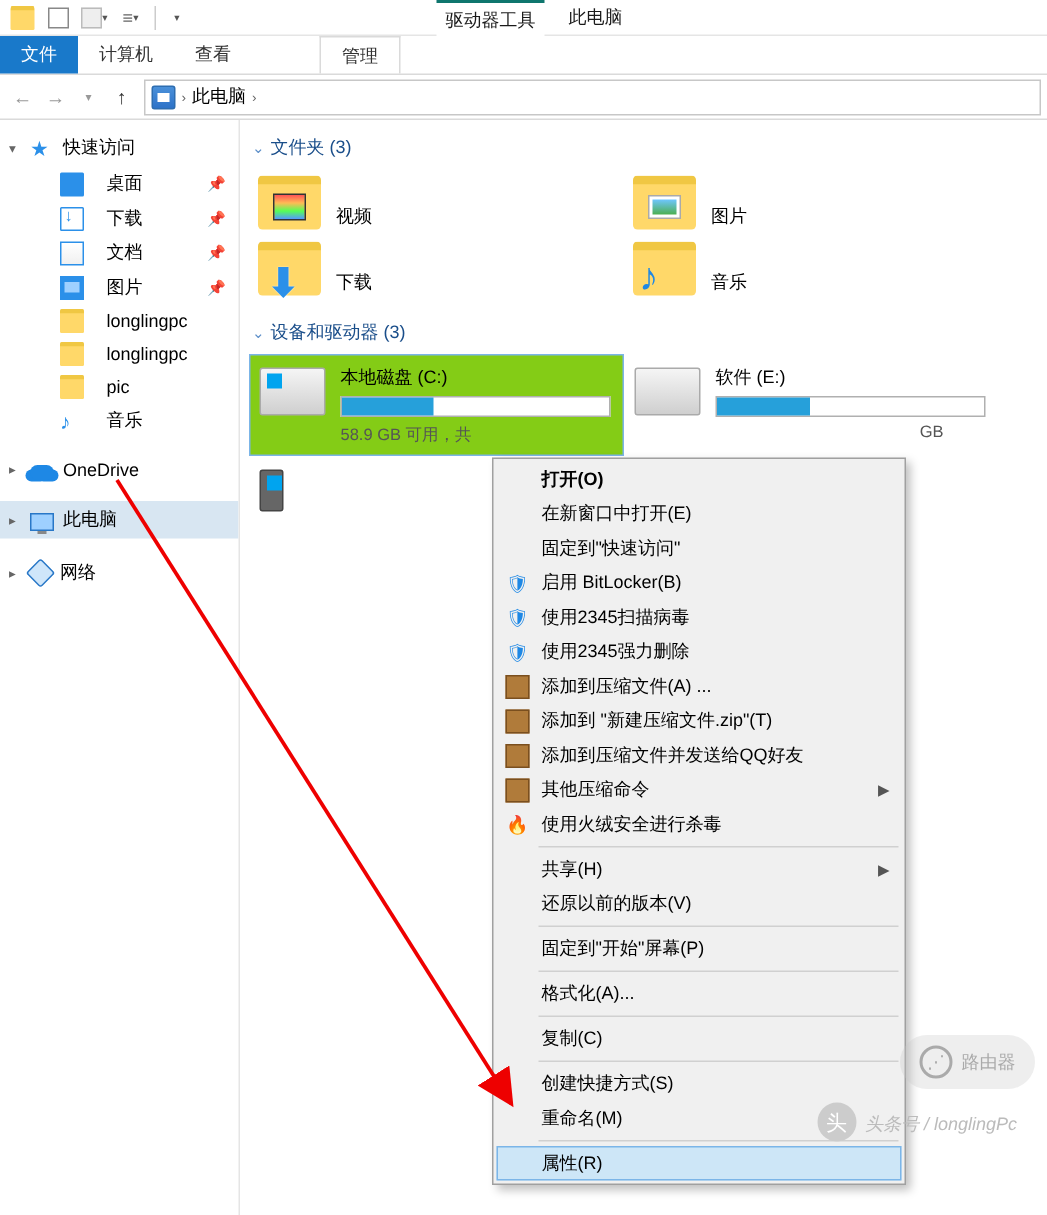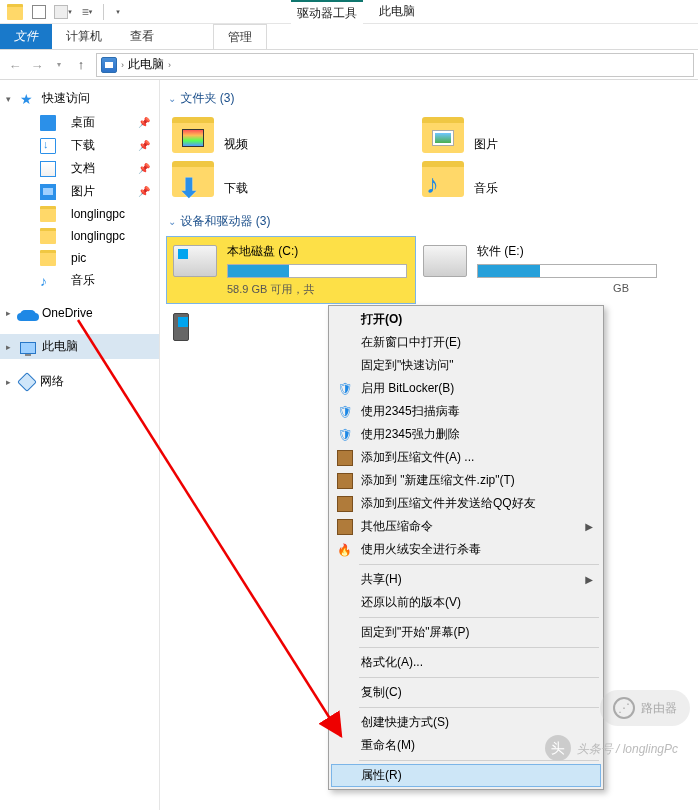--- a/index.html
+++ b/index.html
@@ -10,21 +10,21 @@
 .qat-btn { width: 22px; height: 20px; display:flex; align-items:center; justify-content:center; margin-right:2px; }
 .qat-sep { width:1px; height:16px; background:#ccc; margin:0 3px; }
 .qat-drop { font-size:7px; color:#555; }
 .tab-group { margin-left: 160px; display:flex; }
 .tab-group-head { padding:0 6px; line-height:22px; color:#1a1a1a; }
 .drive-tools { background:#fff; border-top:2px solid #0f766e; }
 .thispc-tab { margin-left:10px; }
 
 
 .ribbon { height: 26px; display:flex; align-items:stretch; border-bottom:1px solid #dadada; }
-.file-tab { background:#1979ca; color:#fff; padding:0 14px; display:flex; align-items:center;font-style:italic; }
+.file-tab { background:#1979ca; color:#fff; padding:0 14px; display:flex; align-items:center; }
 .rtab { padding:0 14px; display:flex; align-items:center; color:#333; }
 .rtab.manage { border:1px solid #dadada; border-bottom:none; margin-left:45px;font-family:Liberation Serif, serif; }
 
 
 .navrow { height: 30px; display:flex; align-items:center; padding:4px 4px; border-bottom:1px solid #dadada; }
 .nav-arrow { width:22px; height:22px; display:flex; align-items:center; justify-content:center; color:#999; font-size:13px; }
 .nav-arrow.enabled{ color:#333; }
 .addr { flex:1; height:24px; border:1px solid #c7c7c7; display:flex; align-items:center; padding:0 4px; margin-left:4px; }
 .addr-icon { width:16px; height:16px; background:linear-gradient(#4a90d9,#2d72c8); border:1px solid #2d6db0; border-radius:2px; display:flex; align-items:center; justify-content:center; }
 .addr-icon::after{ content:""; width:8px; height:6px; background:#fff; }
@@ -69,21 +69,21 @@
 .folder-item { width:250px; display:flex; align-items:flex-end; gap:10px; padding:4px 6px; }
 .big-folder { width:42px; height:36px; background:#ffd869; border-radius:3px; border-top:6px solid #f0c743; position:relative; display:flex; align-items:center; justify-content:center; }
 .big-folder .overlay { position:absolute; }
 .ov-video { width:22px; height:18px; background:linear-gradient(#f55,#fb5,#5f5,#59f); border:1px solid #333; }
 .ov-down { color:#2b90e9; font-size:26px; font-weight:bold; position:relative; top:6px; left:6px; text-shadow:0 0 1px #fff;}
 .ov-pic { width:22px; height:16px; background:#fff; border:1px solid #aaa; display:flex; align-items:center; justify-content:center;}
 .ov-pic::after{content:"";width:16px;height:10px;background:linear-gradient(#6ec6ff,#4caf50);}
 .ov-music { color:#1e88e5; font-size:26px; position:relative; top:2px; left:4px;}
 
 .drive-item { width:250px; display:flex; align-items:flex-start; gap:10px; padding:6px; border:1px solid transparent; }
-.drive-item.sel { background:#fde047; border:1px solid #7bb5e8; }
+.drive-item.sel { background:#84cc16; border:1px solid #7bb5e8; }
 .drive-icon { width:44px; height:32px; background:linear-gradient(#f5f5f5,#cfcfcf); border:1px solid #aaa; border-radius:2px; position:relative; margin-top:2px;}
 .drive-icon::before{ content:""; position:absolute; left:4px; top:3px; width:10px;height:10px; background:#00a4ef; }
 .drive-icon.nowin::before{ display:none; }
 .drive-icon.usb { width:16px; height:28px; background:#666; border:1px solid #444; }
 .drive-info { flex:1; }
 .drive-name { margin-bottom:4px; white-space:nowrap; }
 .progress { width:180px; height:14px; border:1px solid #b0b0b0; background:#fff; }
 .progress-fill { height:100%; background:#26a0da; }
 .drive-free { margin-top:4px; color:#555; font-size:11px; white-space:nowrap; }
 

